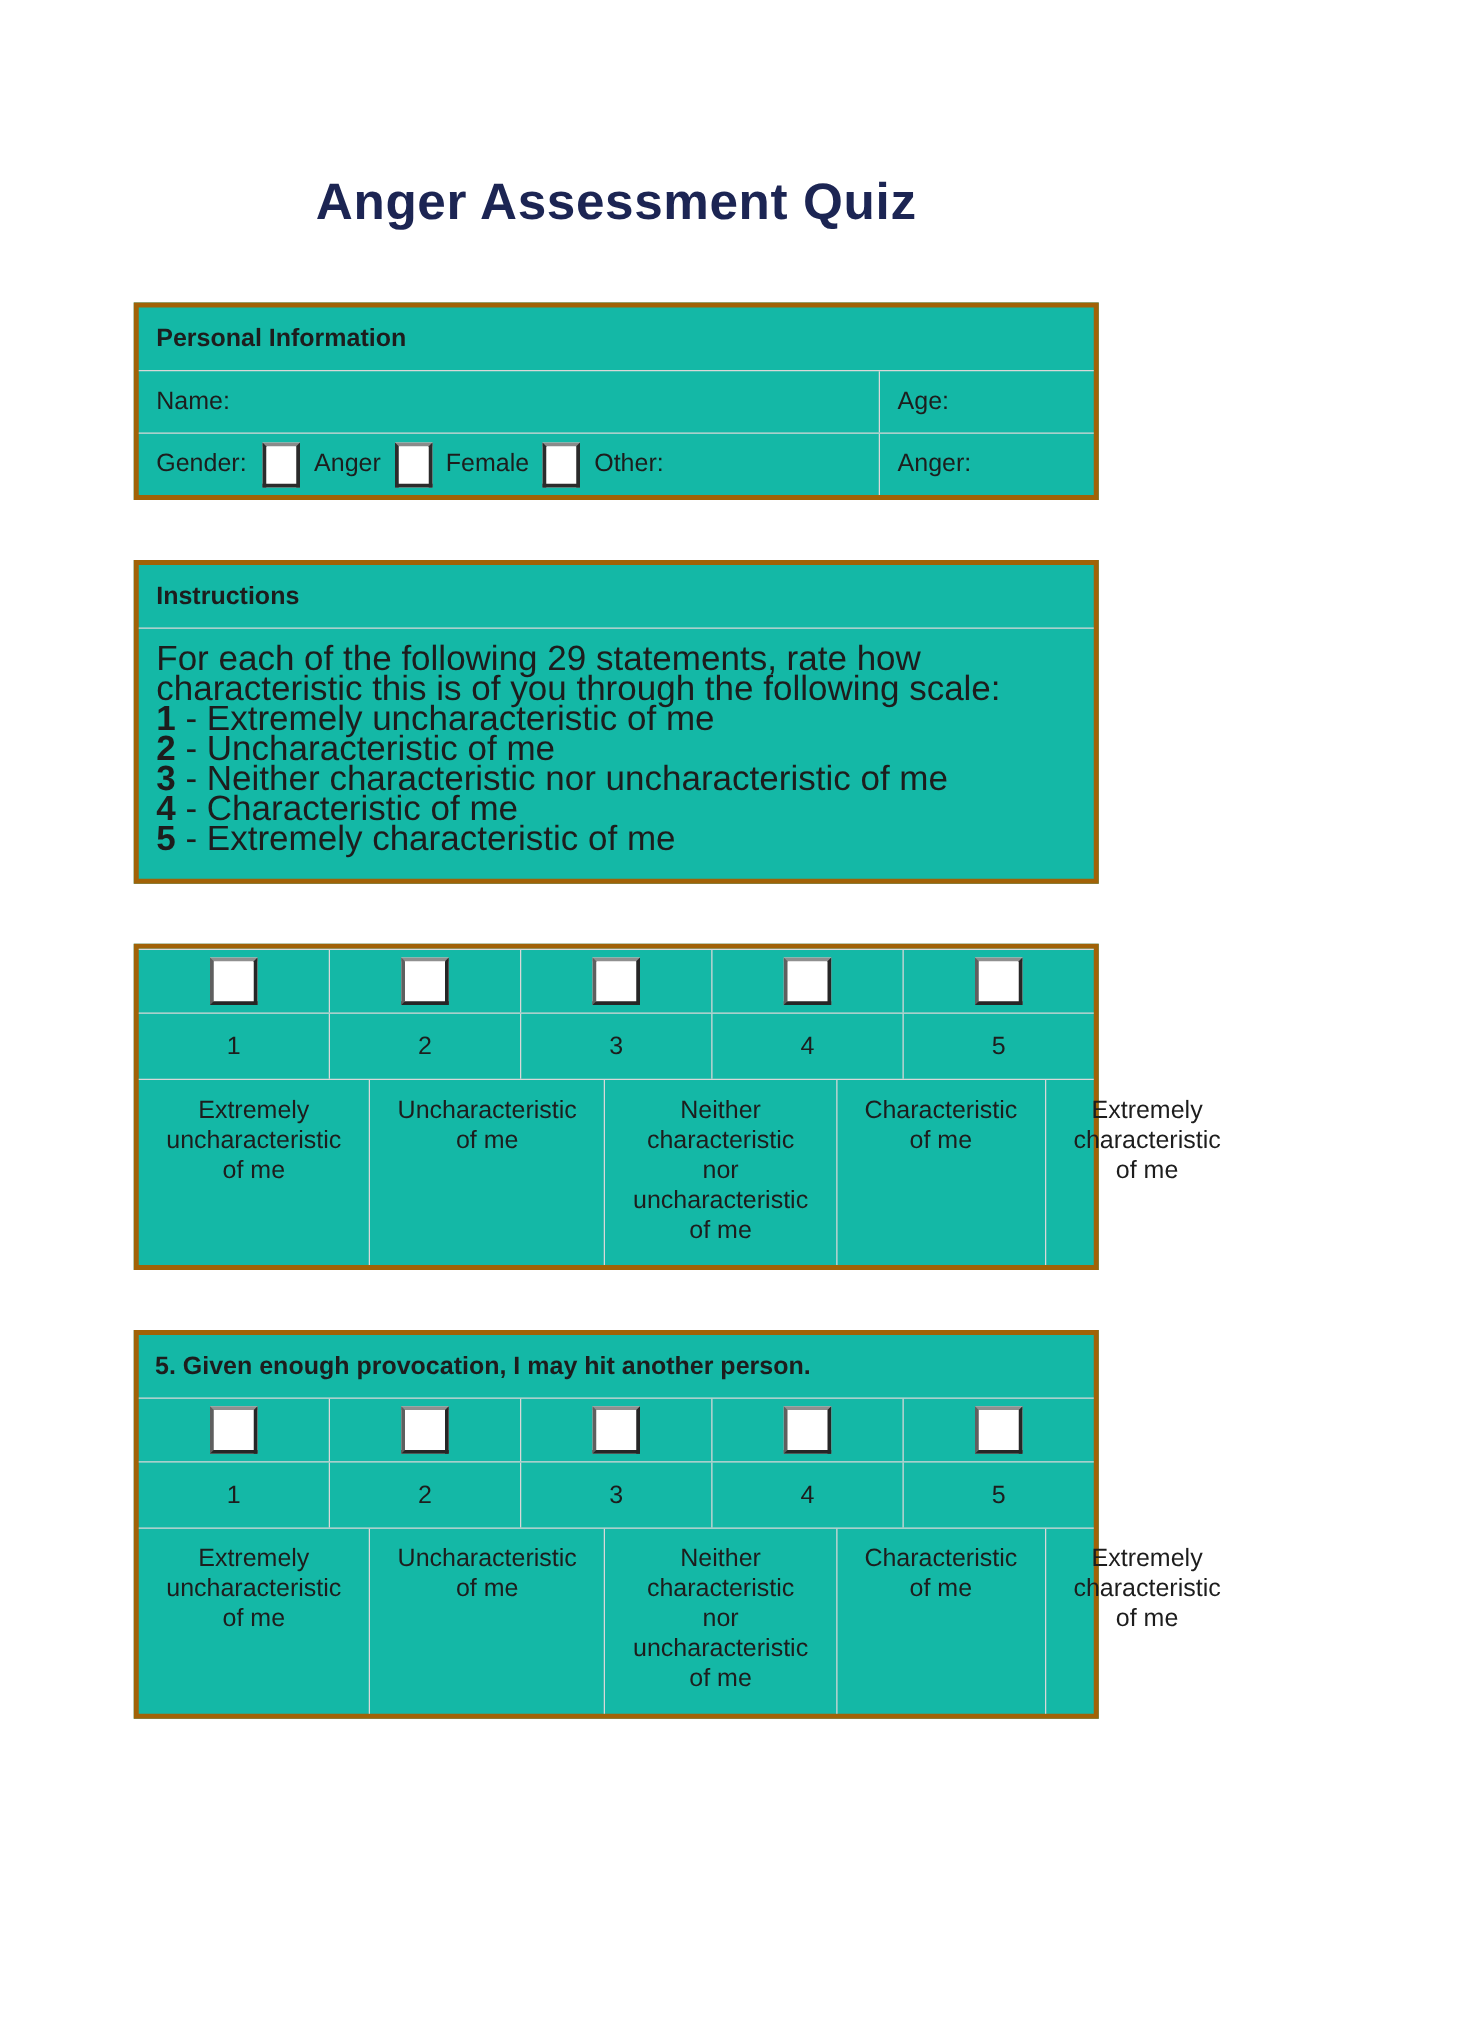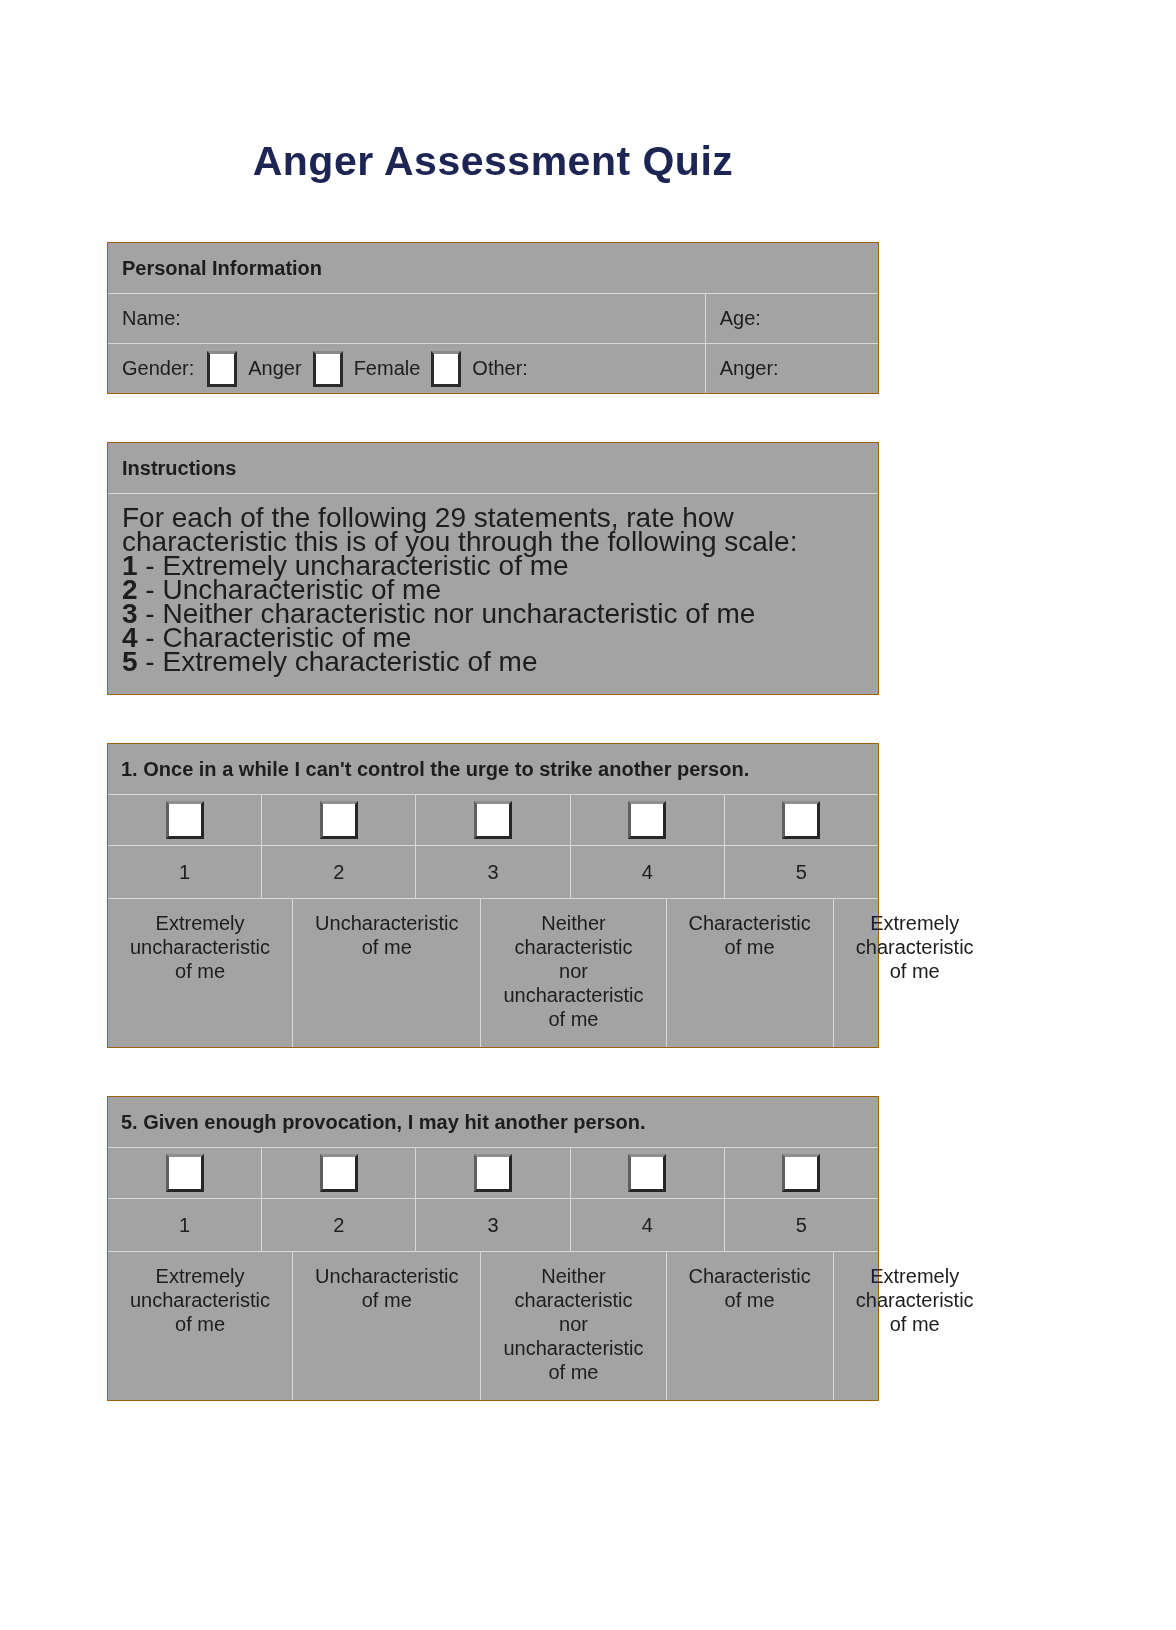--- a/index.html
+++ b/index.html
@@ -10,21 +10,21 @@
     color: #1d1d1d;
     position: relative; overflow: hidden;
   }
   .content { width: 772px; margin-left: 107px; padding-top: 136px; }
 
   .title {
     font-size: 41px; font-weight: bold; color: #1c2553;
     text-align: center; line-height: 50px; letter-spacing: 0.5px;
   }
 
-  .box { border: 1px solid #a16207; background: #a3a3a3; margin-top: 48px; }
+  .box { border: 4px solid #a16207; background: #14b8a6; margin-top: 48px; }
   .box.pinfo { margin-top: 56px; }
 
   .box-header {
     font-weight: bold; font-size: 20px;
     height: 50px; line-height: 50px; padding: 0 14px;
   }
 
   .pinfo-row { display: flex; border-top: 1px solid #d8d8d8; height: 50px; }
   .pinfo-row .cell { display: flex; align-items: center; padding: 0 14px; font-size: 20px; }
   .cell-main { flex: 0 0 77.5%; }
@@ -106,21 +106,20 @@
       <p class="intro">For each of the following 29 statements, rate how characteristic this is of you through the following scale:</p>
       <div><span class="b">1</span><span> - </span><span>Extremely uncharacteristic of me</span></div>
       <div><span class="b">2</span><span> - </span><span>Uncharacteristic of me</span></div>
       <div><span class="b">3</span><span> - </span><span>Neither characteristic nor uncharacteristic of me</span></div>
       <div><span class="b">4</span><span> - </span><span>Characteristic of me</span></div>
       <div><span class="b">5</span><span> - </span><span>Extremely characteristic of me</span></div>
     </div>
   </section>
 
   <section class="box">
-    <div class="q-header">1. Once in a while I can't control the urge to strike another person.</div>
     <div class="q-row q-checkboxes">
       <div class="q-cell">
           <span class="cb cb-lg"></span>
         </div>
       <div class="q-cell">
           <span class="cb cb-lg"></span>
         </div>
       <div class="q-cell">
           <span class="cb cb-lg"></span>
         </div>

